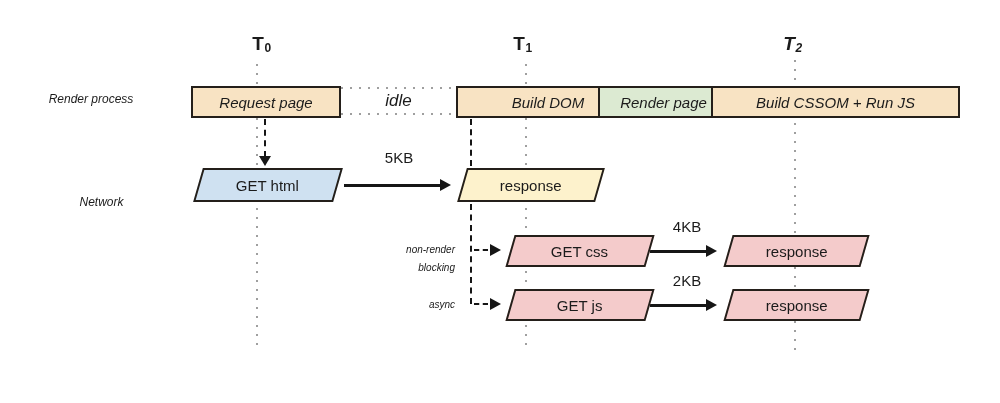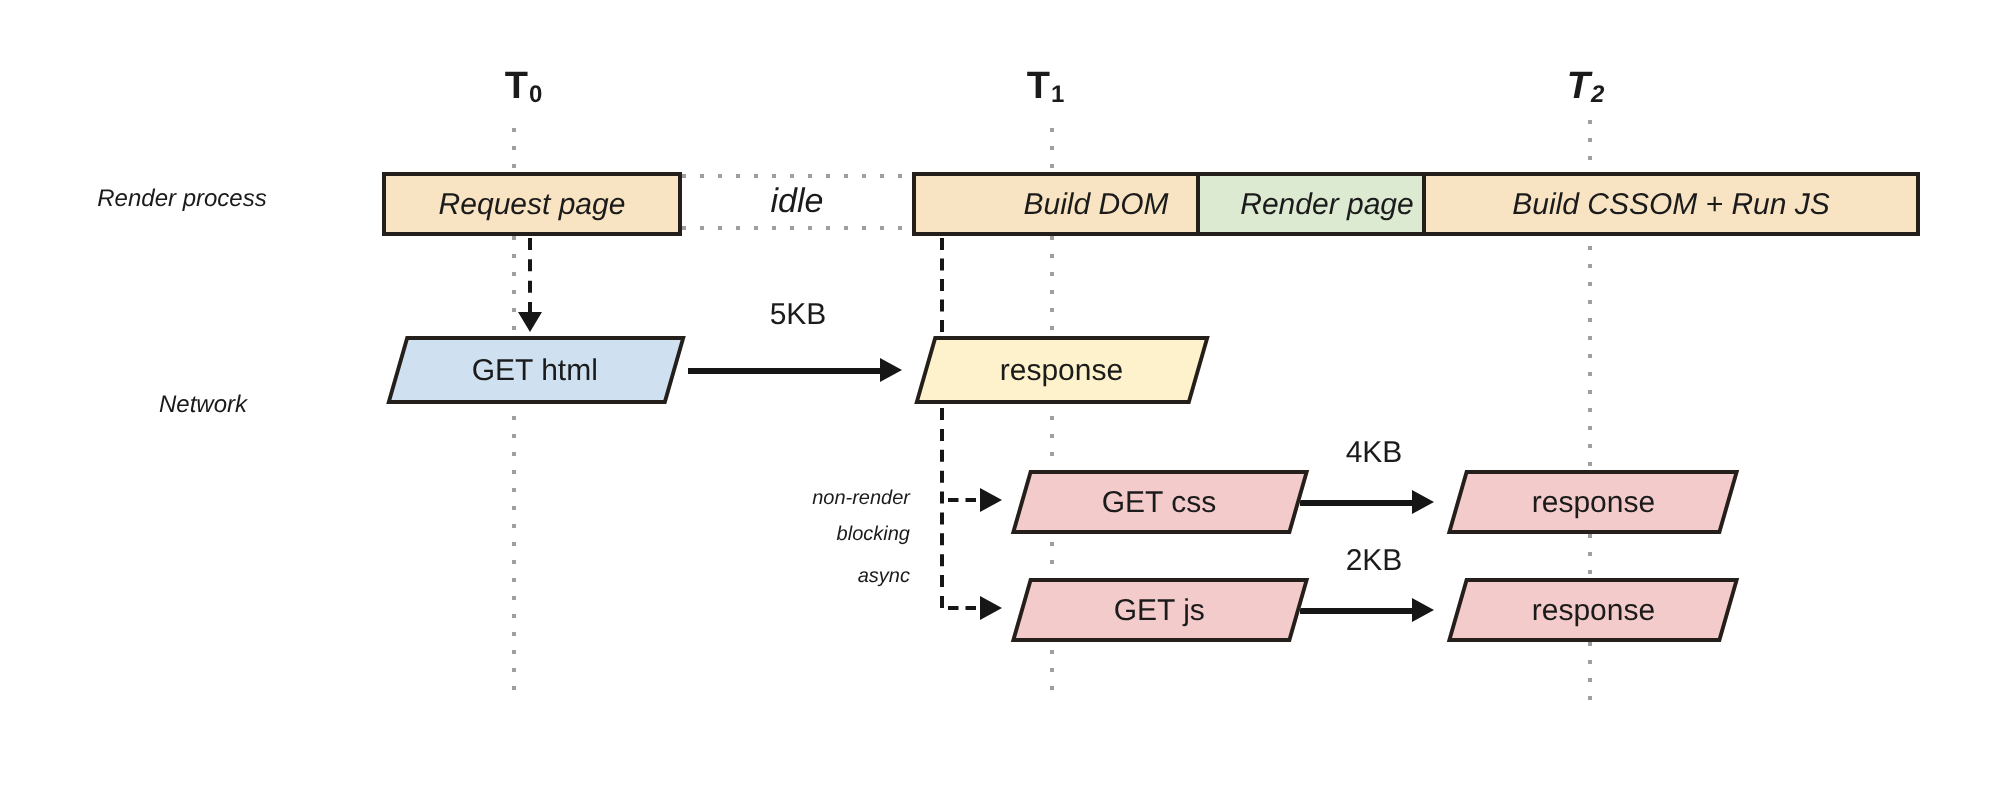--- a/index.html
+++ b/index.html
@@ -127,21 +127,21 @@
     </div>
   <div class="sizelabel" style="left:657px;top:218px;">4KB</div>
   <div class="hline" style="left:650px;top:250px;width:57px;"></div>
   <div class="head-right" style="left:706px;top:245px;"></div>
   <div class="para fill-pink" style="left:728px;top:235px;width:133px;height:28px;">
       <span>response</span>
     </div>
 
   <div class="hdash" style="left:474px;top:303px;width:14px;"></div>
   <div class="head-right" style="left:490px;top:298px;"></div>
-  <div class="flowlabel" style="left:355px;width:100px;top:280px;">async</div>
+  <div class="flowlabel" style="left:355px;width:100px;top:296px;">async</div>
   <div class="para fill-pink" style="left:510px;top:289px;width:136px;height:28px;">
       <span>GET js</span>
     </div>
   <div class="sizelabel" style="left:657px;top:272px;">2KB</div>
   <div class="hline" style="left:650px;top:304px;width:57px;"></div>
   <div class="head-right" style="left:706px;top:299px;"></div>
   <div class="para fill-pink" style="left:728px;top:289px;width:133px;height:28px;">
       <span>response</span>
     </div>
 

